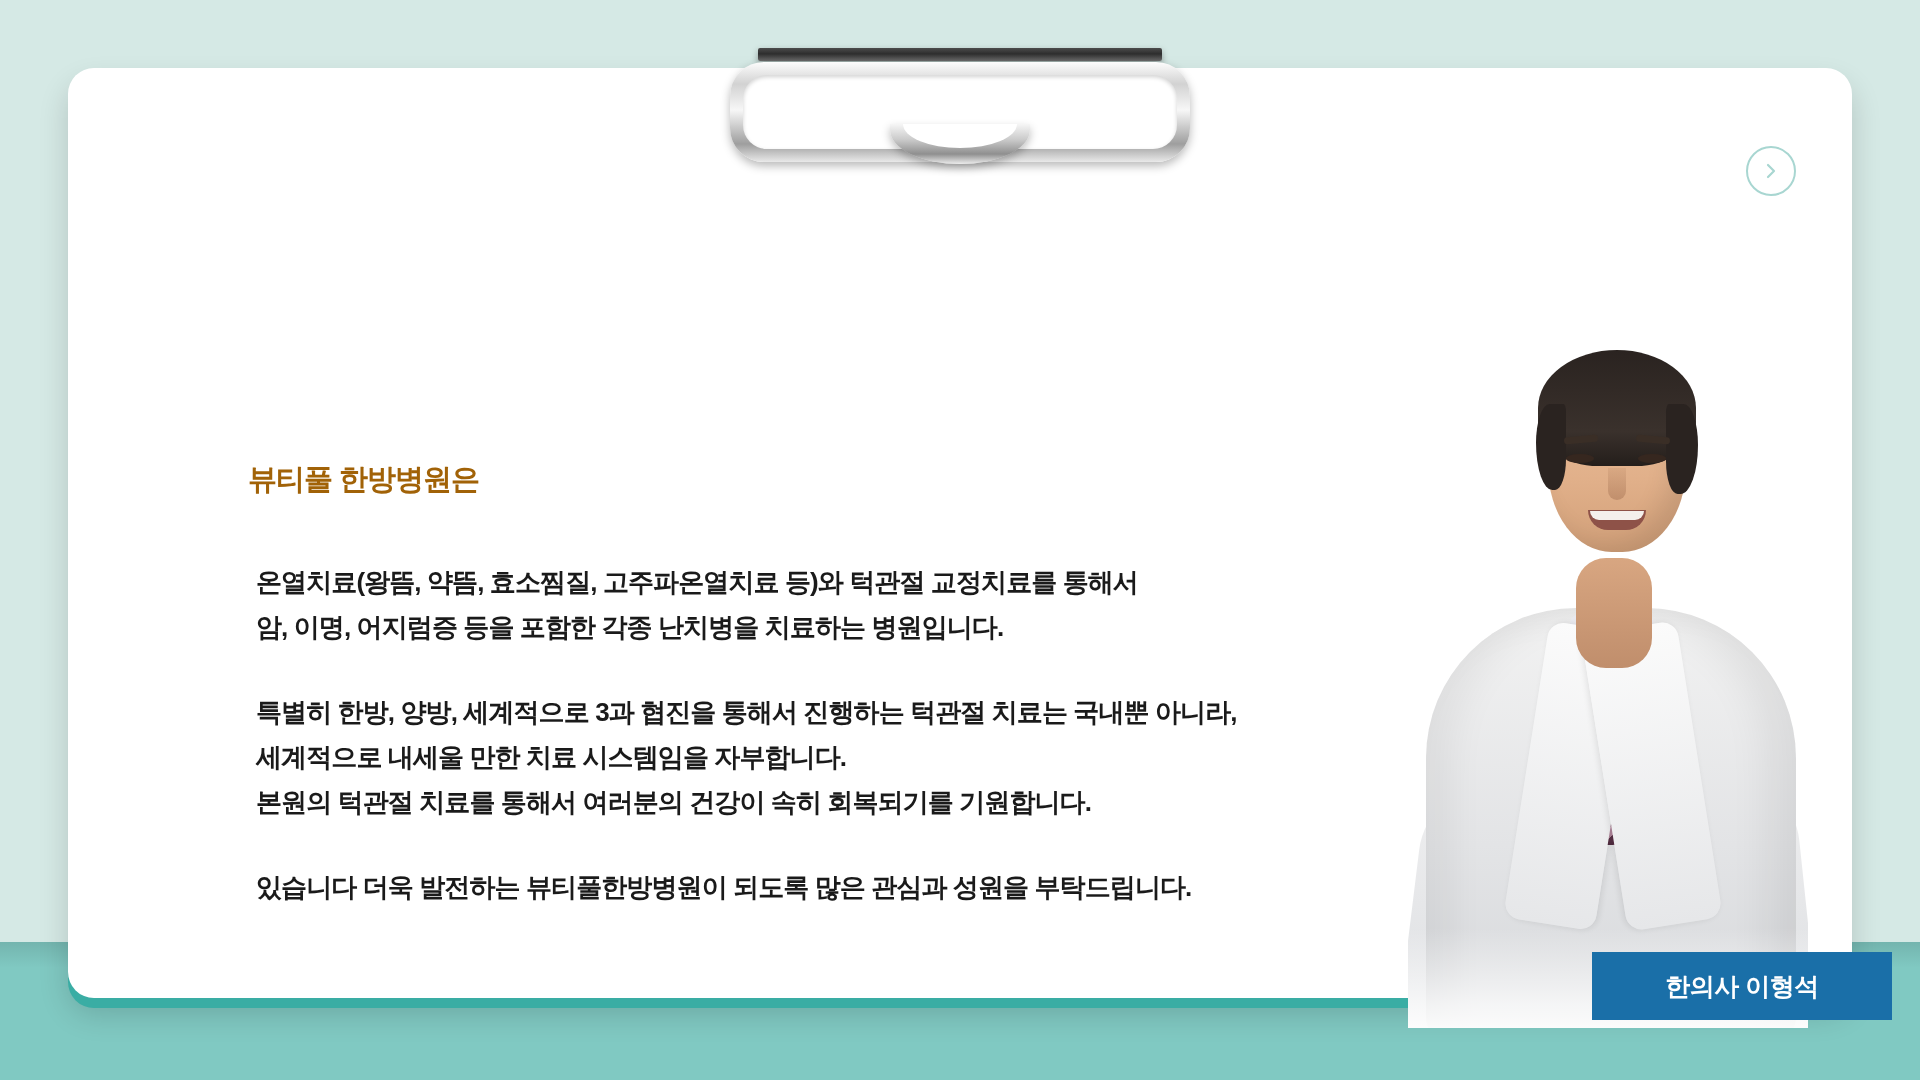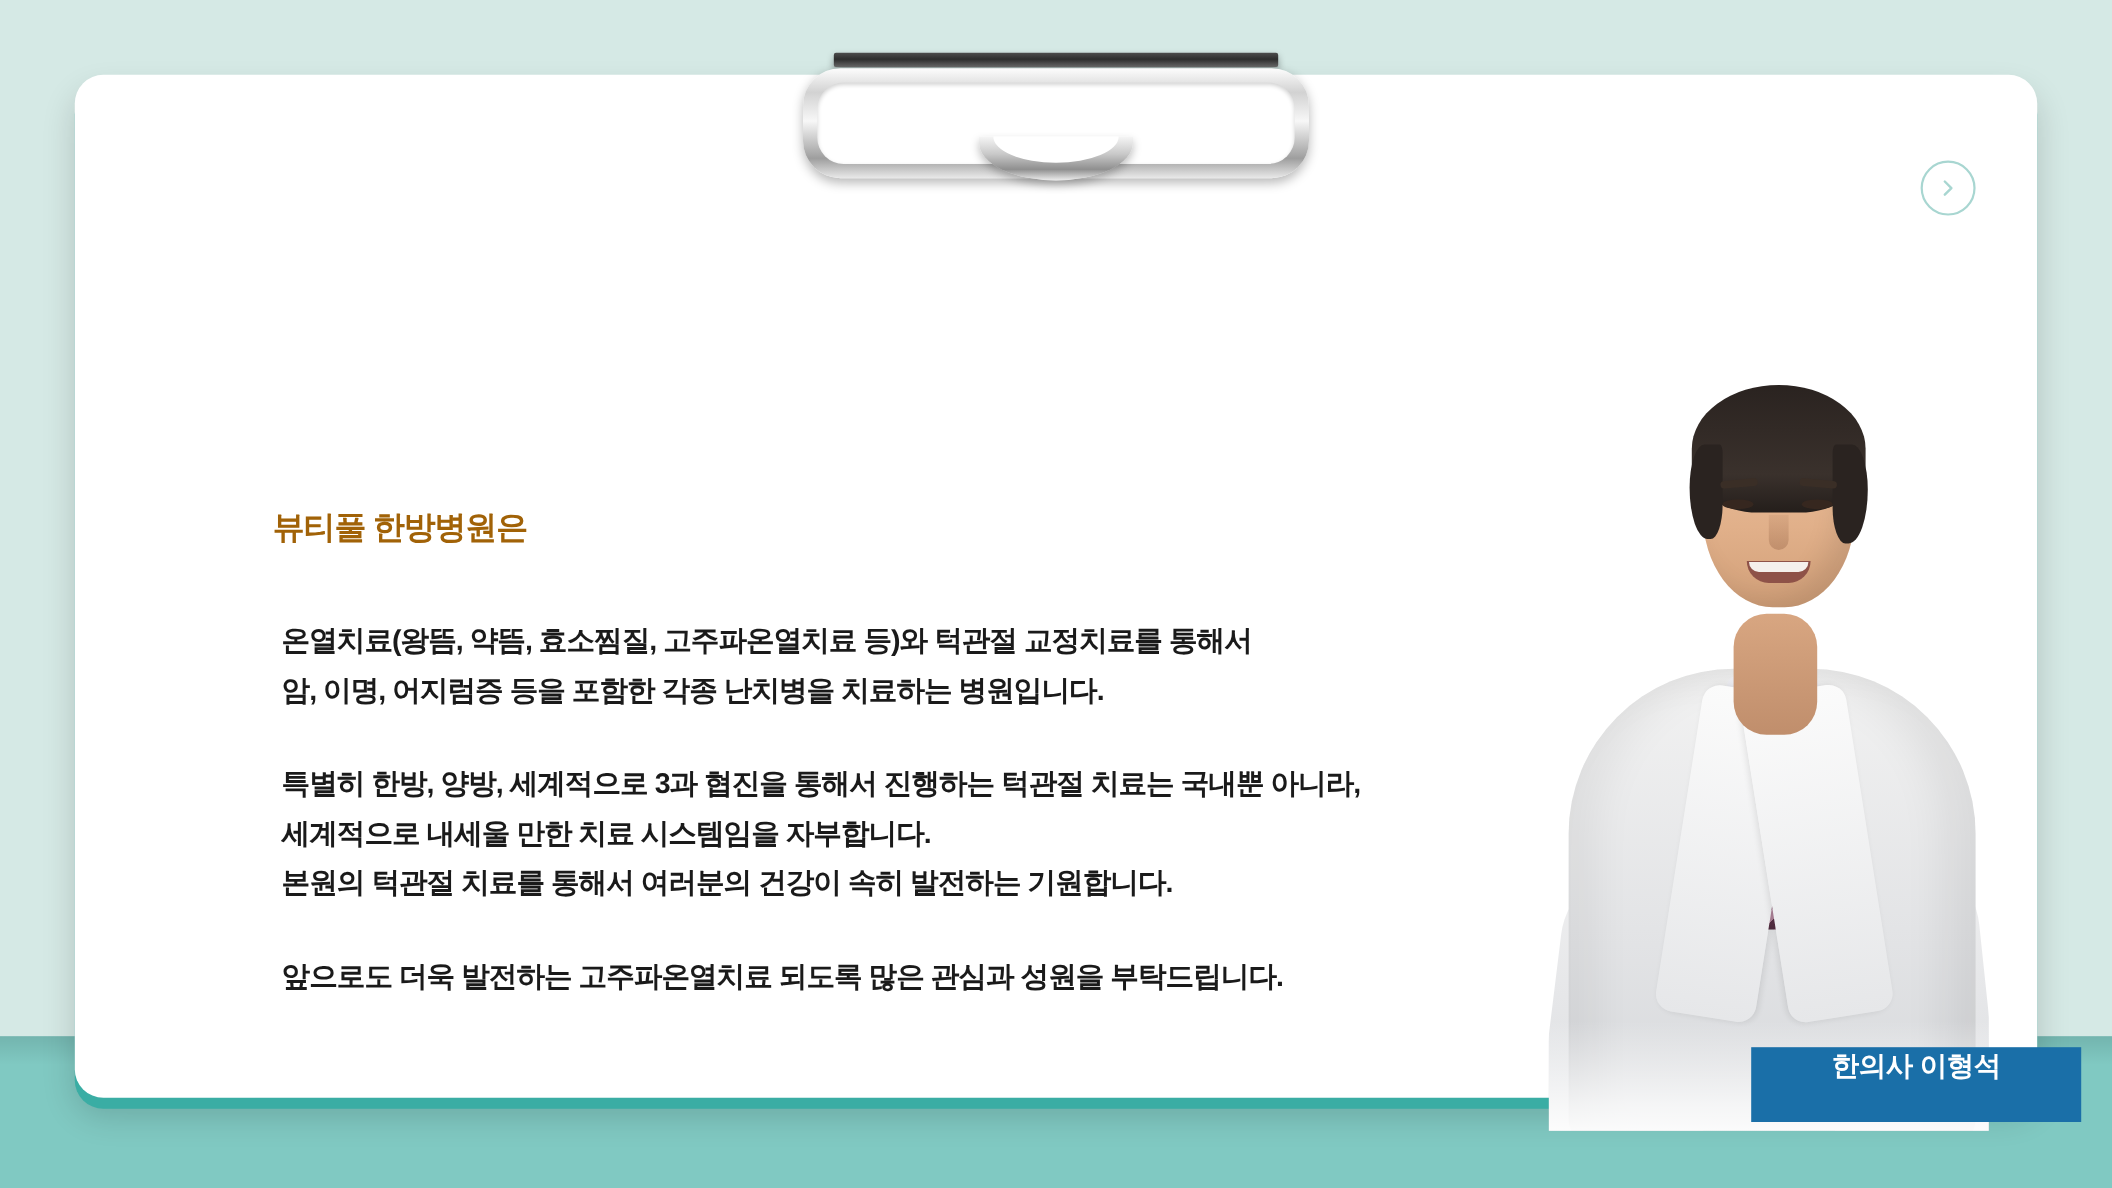--- a/index.html
+++ b/index.html
@@ -287,21 +287,21 @@
     background: linear-gradient(180deg, rgba(255,255,255,0) 0%, rgba(255,255,255,.75) 70%, #ffffff 100%);
   }
 
   
   #name-banner {
     position: absolute;
     left: 1524px; top: 884px;
     width: 300px; height: 68px;
     background: #1a6fa8;
     display: flex;
-    align-items: flex-start;
+    align-items: center;
     justify-content: center;
   }
   #name-banner-label {
     color: #ffffff;
     font-size: 25px;
     font-weight: 700;
     letter-spacing: -0.5px;
   }
 </style>
 </head>
@@ -327,25 +327,25 @@
   <div id="body-copy">
 
     <div class="para">
       <div class="copy-line">온열치료(왕뜸, 약뜸, 효소찜질, 고주파온열치료 등)와 턱관절 교정치료를 통해서</div>
       <div class="copy-line">암, 이명, 어지럼증 등을 포함한 각종 난치병을 치료하는 병원입니다.</div>
     </div>
 
     <div class="para">
       <div class="copy-line">특별히 한방, 양방, 세계적으로 3과 협진을 통해서 진행하는 턱관절 치료는 국내뿐 아니라,</div>
       <div class="copy-line">세계적으로 내세울 만한 치료 시스템임을 자부합니다.</div>
-      <div class="copy-line">본원의 턱관절 치료를 통해서 여러분의 건강이 속히 발전하는 기원합니다.</div>
+      <div class="copy-line">본원의 턱관절 치료를 통해서 여러분의 건강이 속히 회복되기를 기원합니다.</div>
     </div>
 
     <div class="para">
-      <div class="copy-line">앞으로도 더욱 발전하는 고주파온열치료 되도록 많은 관심과 성원을 부탁드립니다.</div>
+      <div class="copy-line">있습니다 더욱 발전하는 뷰티풀한방병원이 되도록 많은 관심과 성원을 부탁드립니다.</div>
     </div>
 
   </div>
 
   <div id="doctor">
     <div class="d-shape" id="d-arm-l"></div>
     <div class="d-shape" id="d-arm-r"></div>
     <div class="d-shape" id="d-coat"></div>
     <div class="d-shape" id="d-shirt"></div>
     <div class="d-shape" id="d-tie"></div>

